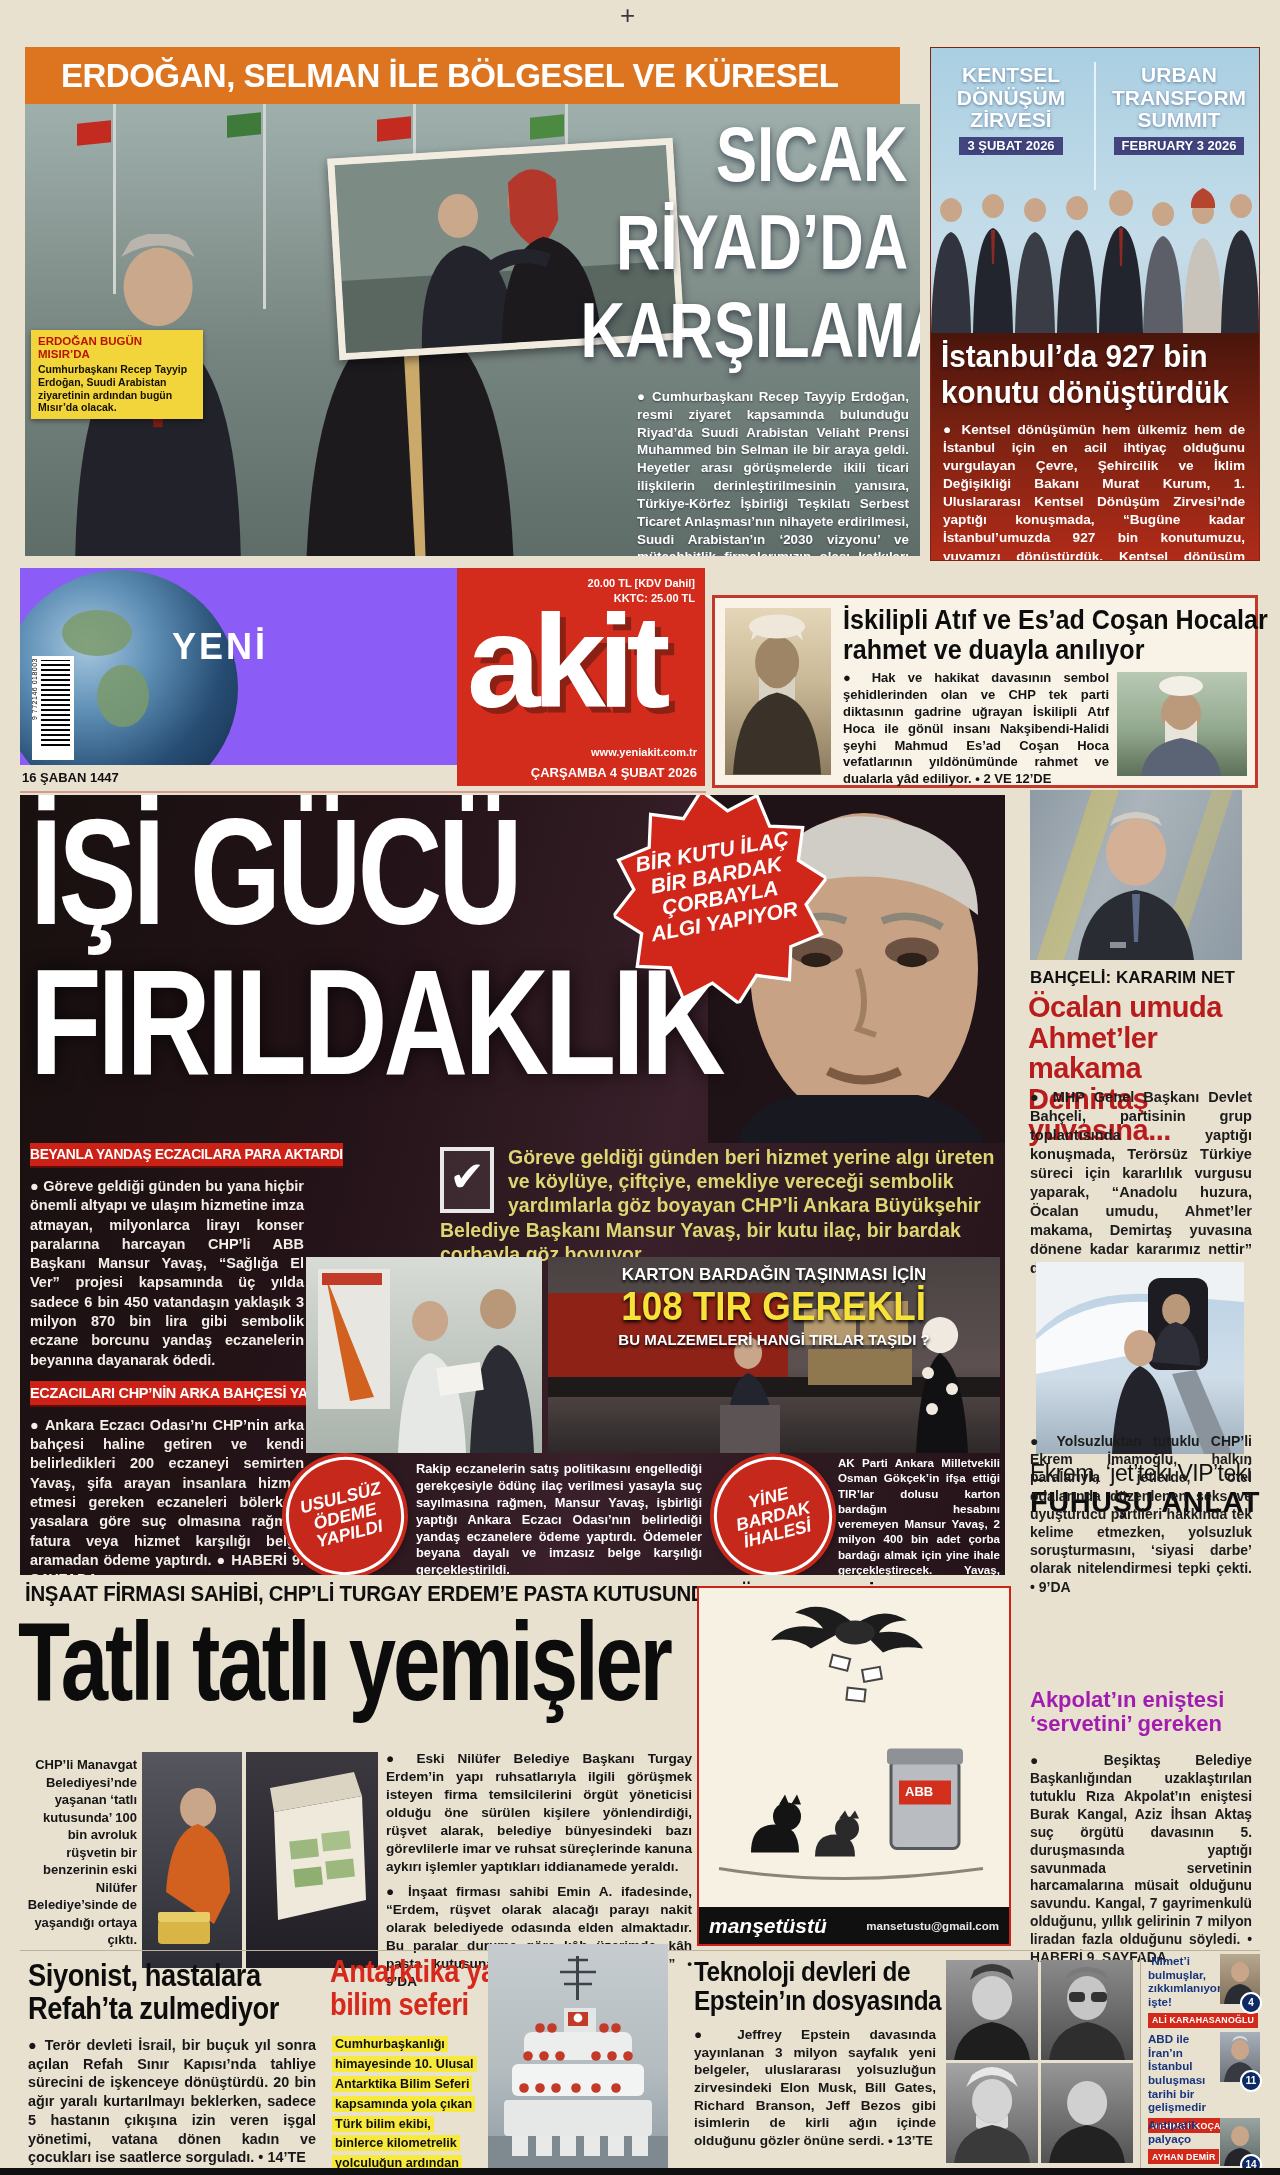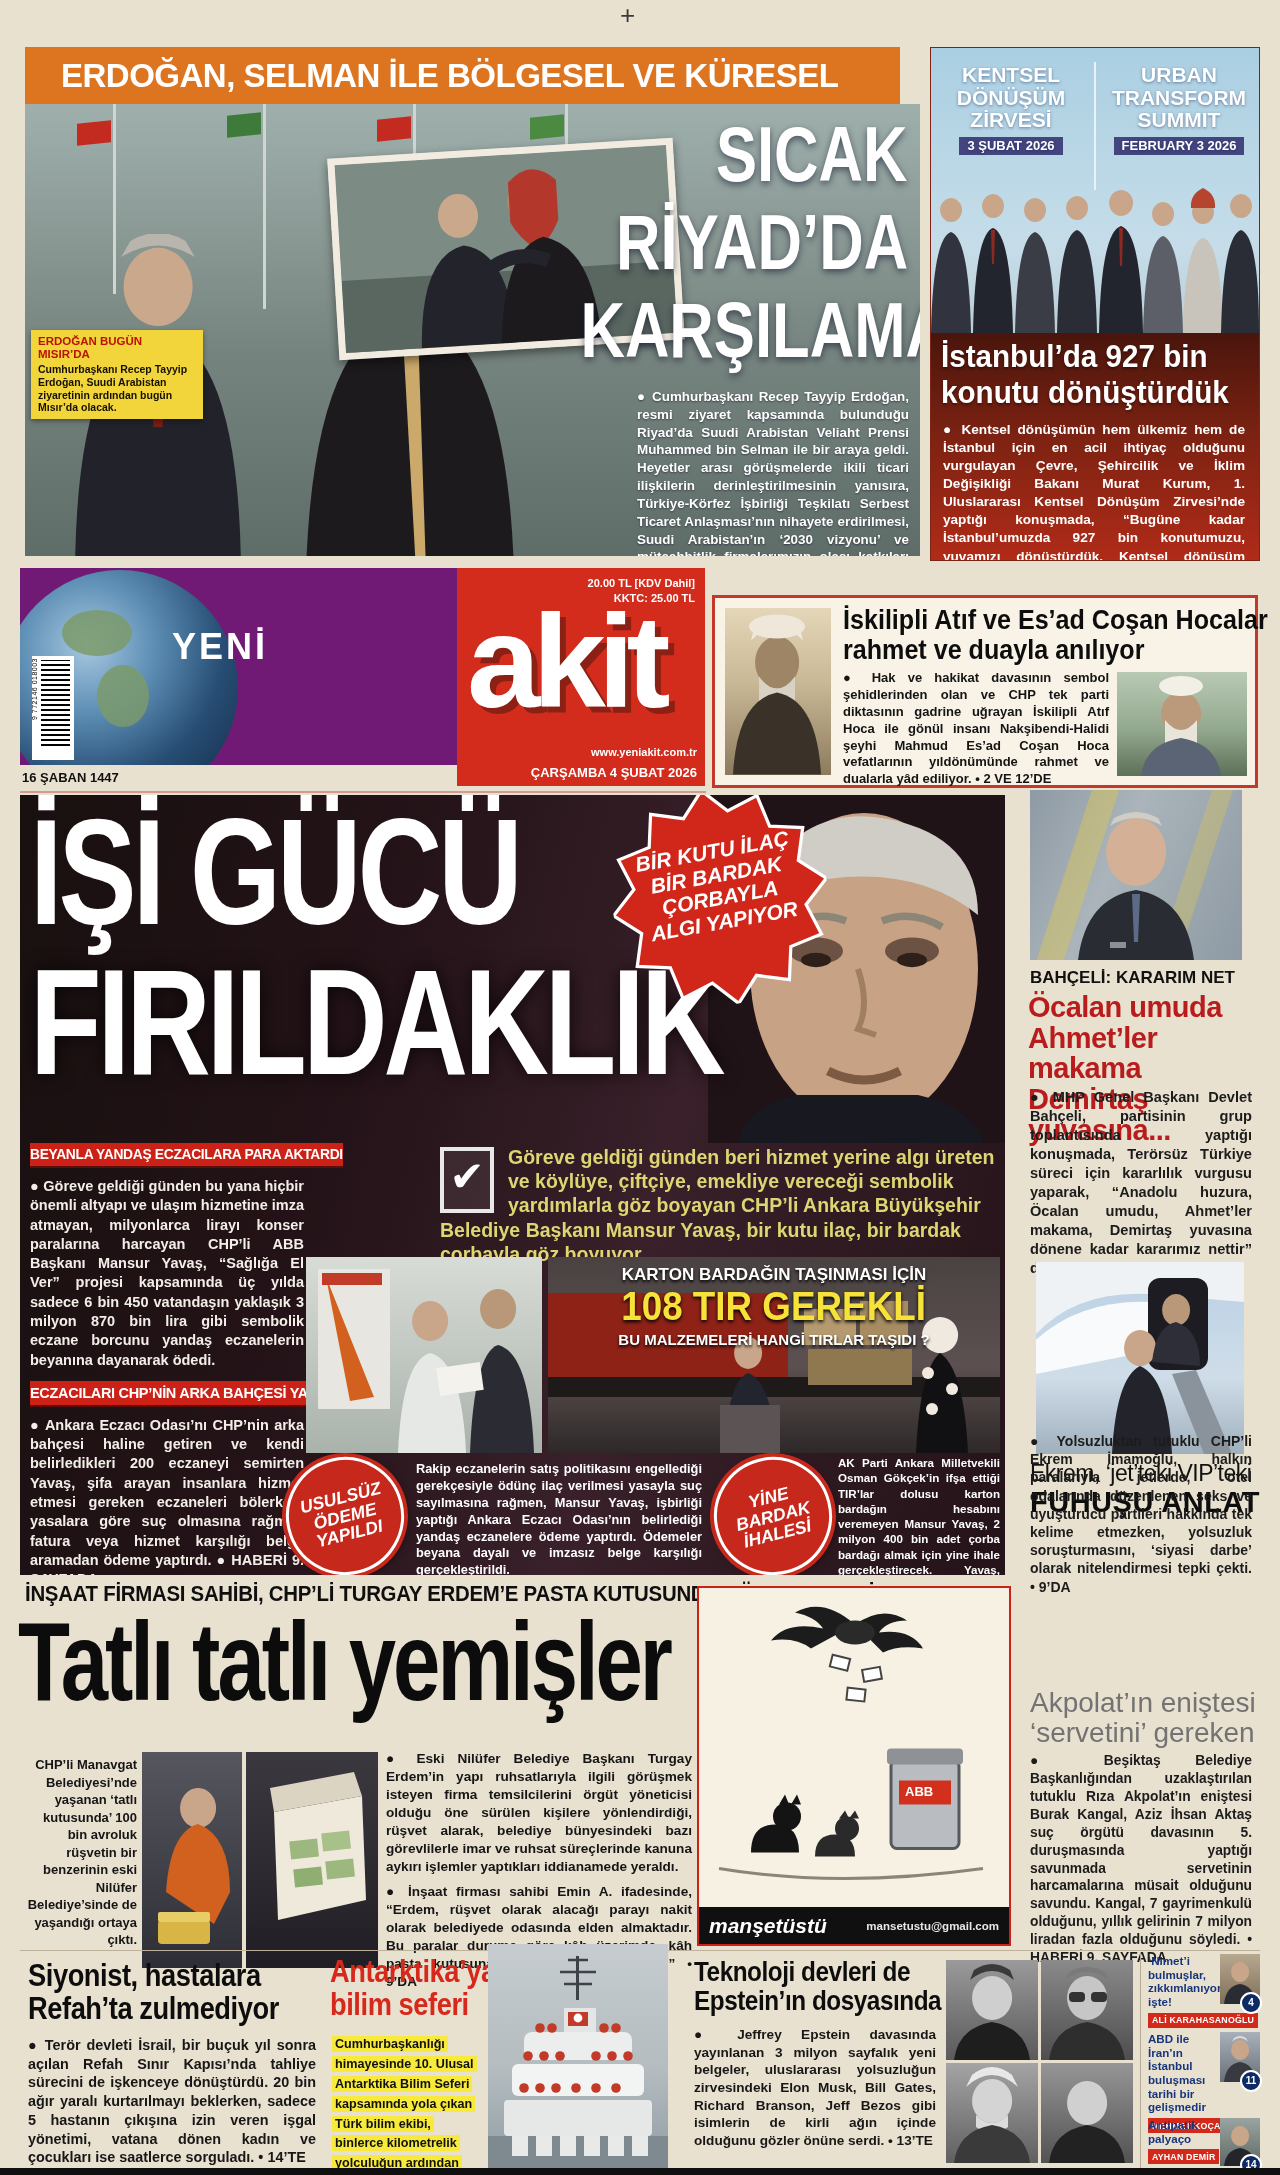--- a/index.html
+++ b/index.html
@@ -24,21 +24,21 @@
   .ycap .c{color:#151000;font-size:10.5px;font-weight:800;line-height:1.2;margin-top:2px}
   
   .kentsel{border:1px solid #7e2415;overflow:hidden;background:#fff}
   .sky{background:linear-gradient(180deg,#aacfe2 0%,#c6dde9 70%,#b9cdd6 100%)}
   .ktitle{font-size:21px;font-weight:800;color:#fff;line-height:1.08;text-align:center;text-shadow:0 1px 3px rgba(20,40,90,.5)}
   .kdate{display:inline-block;background:#43457e;color:#fff;font-size:13px;font-weight:800;padding:2px 8px;margin-top:5px}
   .kred{background:linear-gradient(180deg,#4a150c 0%,#7c2212 45%,#b02b18 100%)}
   .kh{font-size:31.5px;font-weight:800;color:#fff;line-height:1.13;text-shadow:0 2px 3px rgba(0,0,0,.4)}
   .kbody{font-size:13.6px;font-weight:700;color:#fff;line-height:1.33}
   
-  .mast-black{background:#701a75;overflow:hidden}
+  .mast-black{background:#8b5cf6;overflow:hidden}
   .globe{border-radius:50%;background:radial-gradient(circle at 36% 32%,#a8c8e0 0%,#5e8fb5 30%,#274d74 62%,#10263f 100%);}
   .globe i{position:absolute;border-radius:50%;background:#7b9a6b;opacity:.85;display:block}
   .yeni{color:#fff;font-size:36px;font-weight:800;letter-spacing:3px}
   .barcode{background:#fff;}
   .bars{position:absolute;left:9px;top:4px;right:4px;bottom:14px;background:repeating-linear-gradient(0deg,#000 0 2px,#fff 2px 5px)}
   .bnum{position:absolute;left:-1px;top:2px;font-size:7px;color:#000;writing-mode:vertical-rl;transform:rotate(180deg);letter-spacing:.5px}
   .mast-red{background:#d32b1c}
   .akit{font-size:132px;font-weight:800;color:#fff;letter-spacing:-8px;text-shadow:6px 6px 0 rgba(50,20,10,.45);line-height:1}
   .price{font-size:11px;font-weight:700;color:#fff;text-align:right;line-height:1.35}
   .site{font-size:11px;font-weight:700;color:#fff}
@@ -62,21 +62,21 @@
   .stamp div{font-size:17.5px;font-weight:800;font-style:italic;color:#fff;text-align:center;line-height:1.08}
   .capw{font-size:12.8px;font-weight:700;color:#fff;line-height:1.32}
   .tirline{font-size:17px;font-weight:800;color:#fff;text-align:center;text-shadow:0 2px 3px #000}
   .tir108{font-size:40px;font-weight:800;color:#f7e23a;text-align:center;text-shadow:0 2px 4px #000;line-height:1.05}
   
   .kick{font-size:17px;font-weight:800;color:#111}
   .bah-h{font-size:29px;font-weight:700;color:#b91c1c;line-height:1.06;letter-spacing:-.5px}
   .colbody{font-size:14.6px;font-weight:700;color:#1c1c1c;line-height:1.3}
   .ekh1{font-size:23px;font-weight:400;color:#111;letter-spacing:-.5px}
   .ekh2{font-size:29px;font-weight:800;color:#0d0d0d;letter-spacing:.5px}
-  .akph{font-size:28px;font-weight:400;color:#737373;line-height:1.08}
+  .akph{font-size:22px;font-weight:700;color:#a21caf;line-height:1.08}
   
   .kicker2{font-size:21.5px;font-weight:800;color:#0f0f0f;letter-spacing:-.3px}
   .tatlih{font-size:112px;font-weight:800;color:#0c0c0c;letter-spacing:-4px;line-height:1}
   .tleft{font-size:13px;font-weight:700;text-align:right;line-height:1.35;color:#151515}
   .tbody{font-size:13.6px;font-weight:700;line-height:1.33;color:#151515}
   .cartoon{background:#f6f1e3;border:2px solid #cc2117}
   .cartbar{position:absolute;left:0;right:0;bottom:0;height:37px;background:#101010;display:flex;align-items:center;justify-content:space-between;padding:0 10px;box-sizing:border-box}
   .cartlbl{color:#fff;font-size:21px;font-weight:800;font-style:italic}
   .cartmail{color:#e8e8e8;font-size:11.5px;font-weight:700}
   

